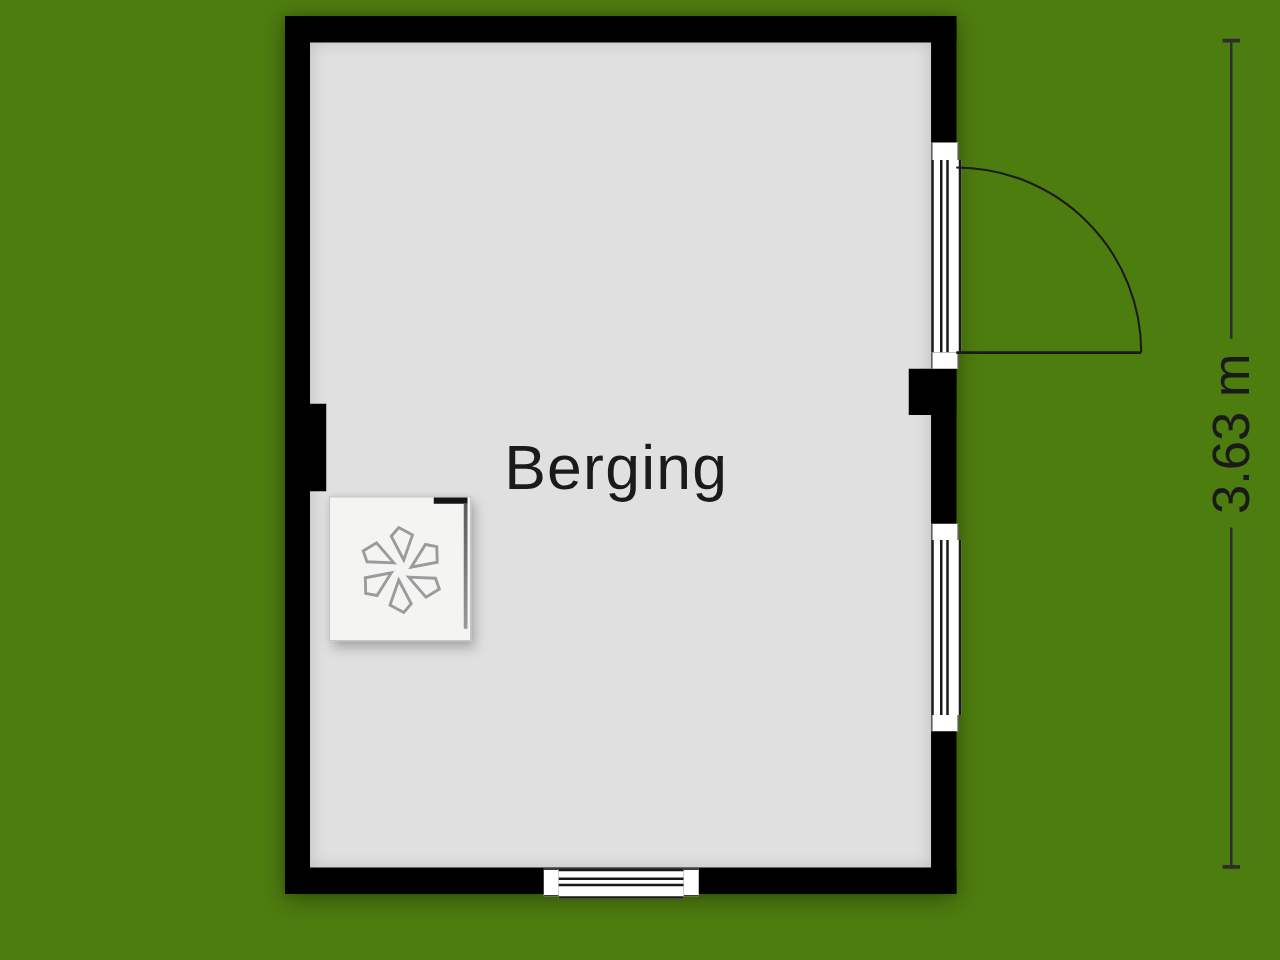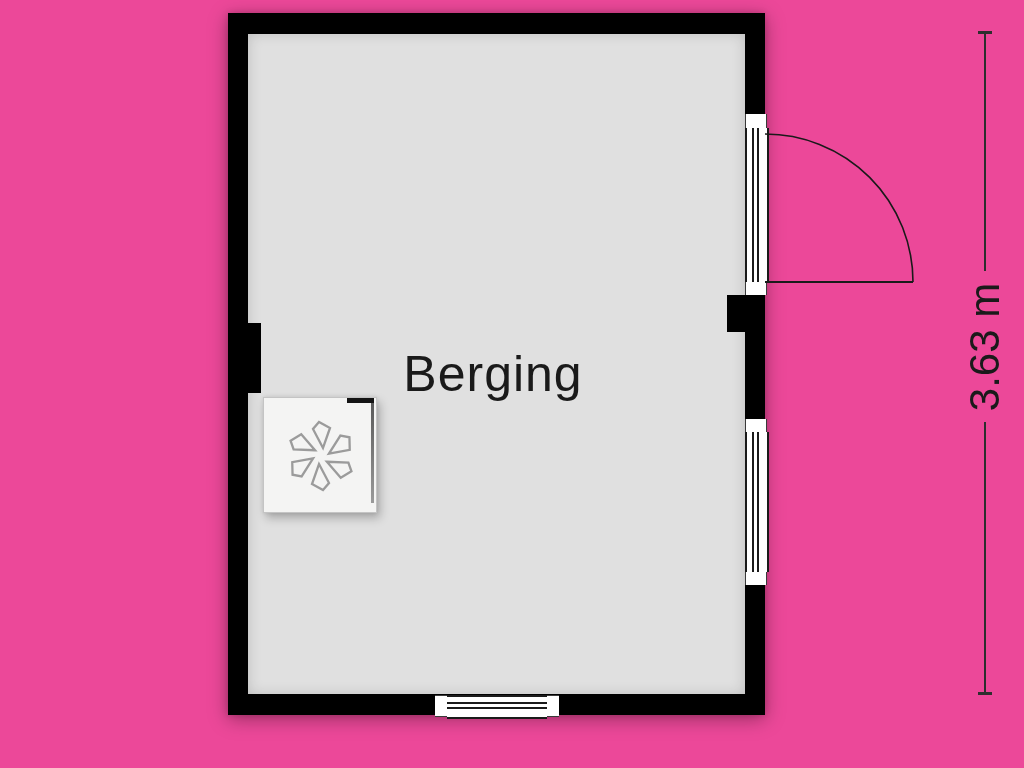--- a/index.html
+++ b/index.html
@@ -1,17 +1,17 @@
 <!DOCTYPE html>
 <html><head>
 <meta charset="utf-8">
 <style>
   html,body{margin:0;padding:0;background:#ffffff;}
   .canvas{
-    position:relative;width:1024px;height:768px;background:#ec4899;overflow:hidden;
+    position:relative;width:1024px;height:768px;background:#4d7c0f;overflow:hidden;
     font-family:"Liberation Sans", sans-serif;
   }
   
   .plan-shadow{
     position:absolute;left:228px;top:13px;width:537px;height:702px;
     box-shadow:0 4px 18px rgba(0,0,0,0.35), 0 0 6px rgba(0,0,0,0.15);
     background:#000;
   }
   .floor{
     position:absolute;left:248px;top:33px;width:497px;height:662px;

